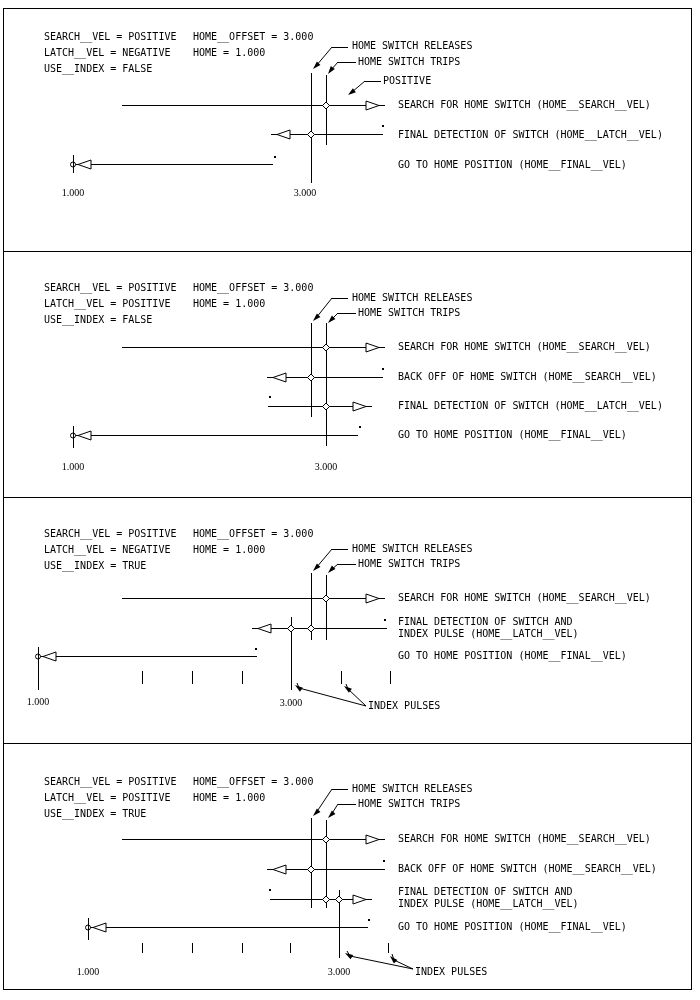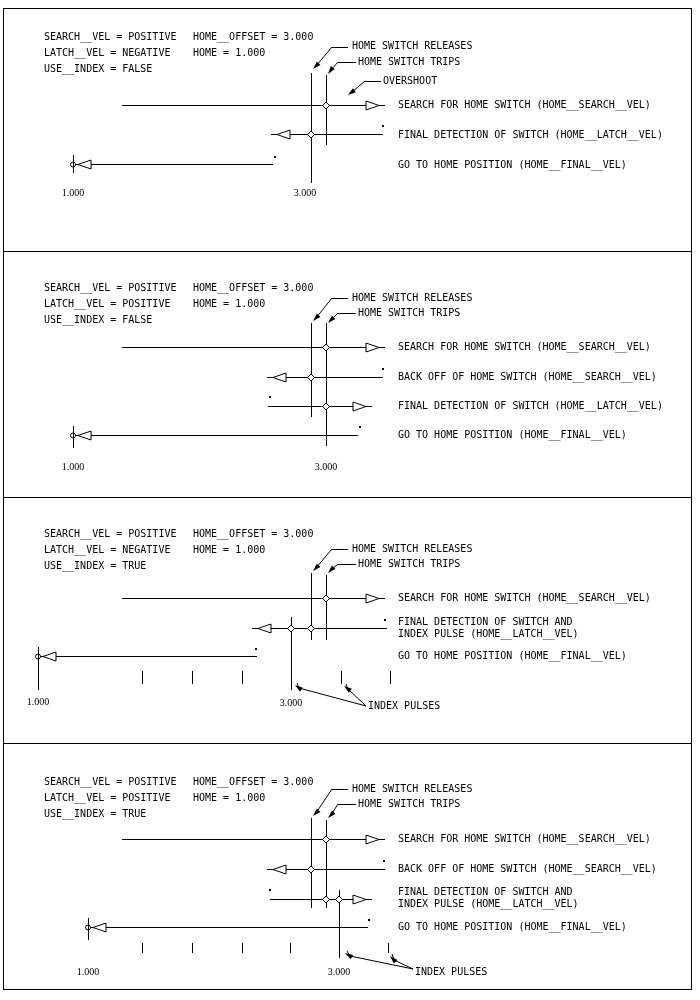--- a/index.html
+++ b/index.html
@@ -161,21 +161,21 @@
       <path fill="#000" d="M0,0 L-8,-2.5 L-8,2.5 Z" transform="translate(390,956) rotate(-135)"></path>
     </svg>
 
   <div class="txt" style="left:44px;top:31px">SEARCH__VEL = POSITIVE</div>
   <div class="txt" style="left:193px;top:31px">HOME__OFFSET = 3.000</div>
   <div class="txt" style="left:44px;top:47px">LATCH__VEL = NEGATIVE</div>
   <div class="txt" style="left:193px;top:47px">HOME = 1.000</div>
   <div class="txt" style="left:44px;top:63px">USE__INDEX = FALSE</div>
   <div class="txt" style="left:352px;top:40px">HOME SWITCH RELEASES</div>
   <div class="txt" style="left:358px;top:56px">HOME SWITCH TRIPS</div>
-  <div class="txt" style="left:383px;top:75px">OVERSHOOT</div>
+  <div class="txt" style="left:383px;top:75px">POSITIVE</div>
   <div class="txt" style="left:398px;top:99px">SEARCH FOR HOME SWITCH (HOME__SEARCH__VEL)</div>
   <div class="txt" style="left:398px;top:129px">FINAL DETECTION OF SWITCH (HOME__LATCH__VEL)</div>
   <div class="txt" style="left:398px;top:159px">GO TO HOME POSITION (HOME__FINAL__VEL)</div>
   <div class="txt ctr" style="left:73px;top:187px">1.000</div>
   <div class="txt ctr" style="left:305px;top:187px">3.000</div>
 
   <div class="txt" style="left:44px;top:282px">SEARCH__VEL = POSITIVE</div>
   <div class="txt" style="left:193px;top:282px">HOME__OFFSET = 3.000</div>
   <div class="txt" style="left:44px;top:298px">LATCH__VEL = POSITIVE</div>
   <div class="txt" style="left:193px;top:298px">HOME = 1.000</div>

